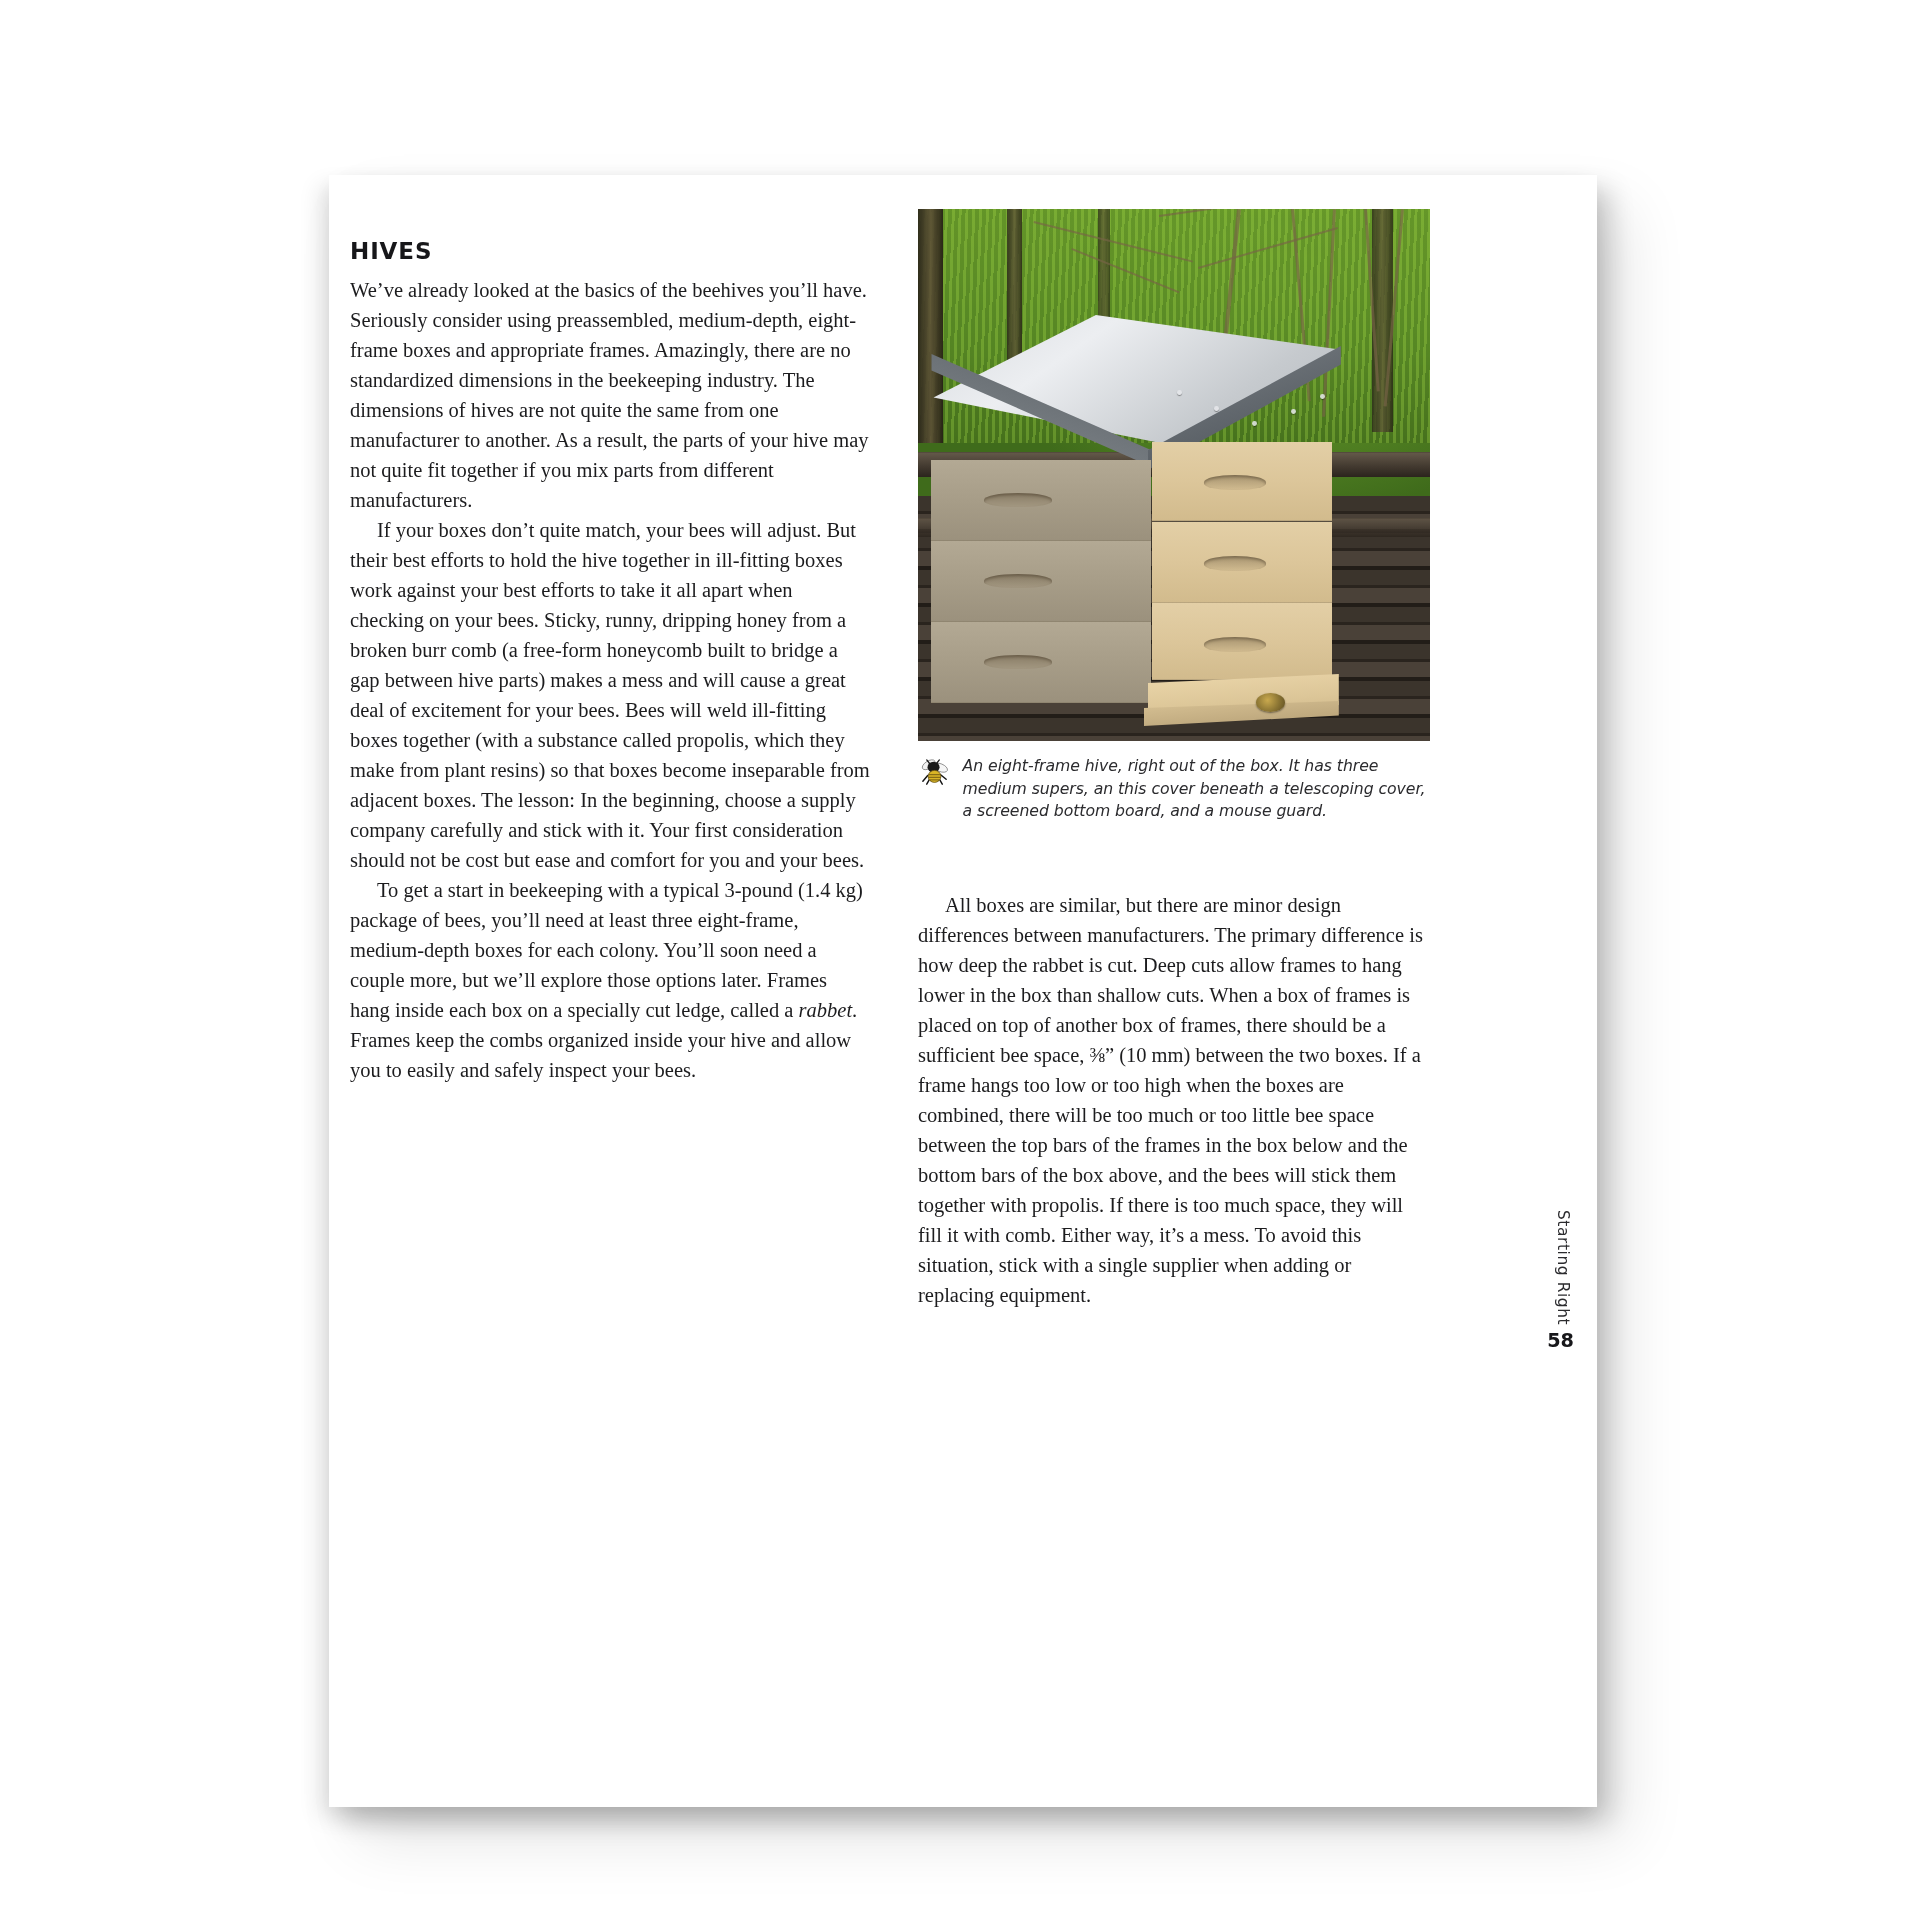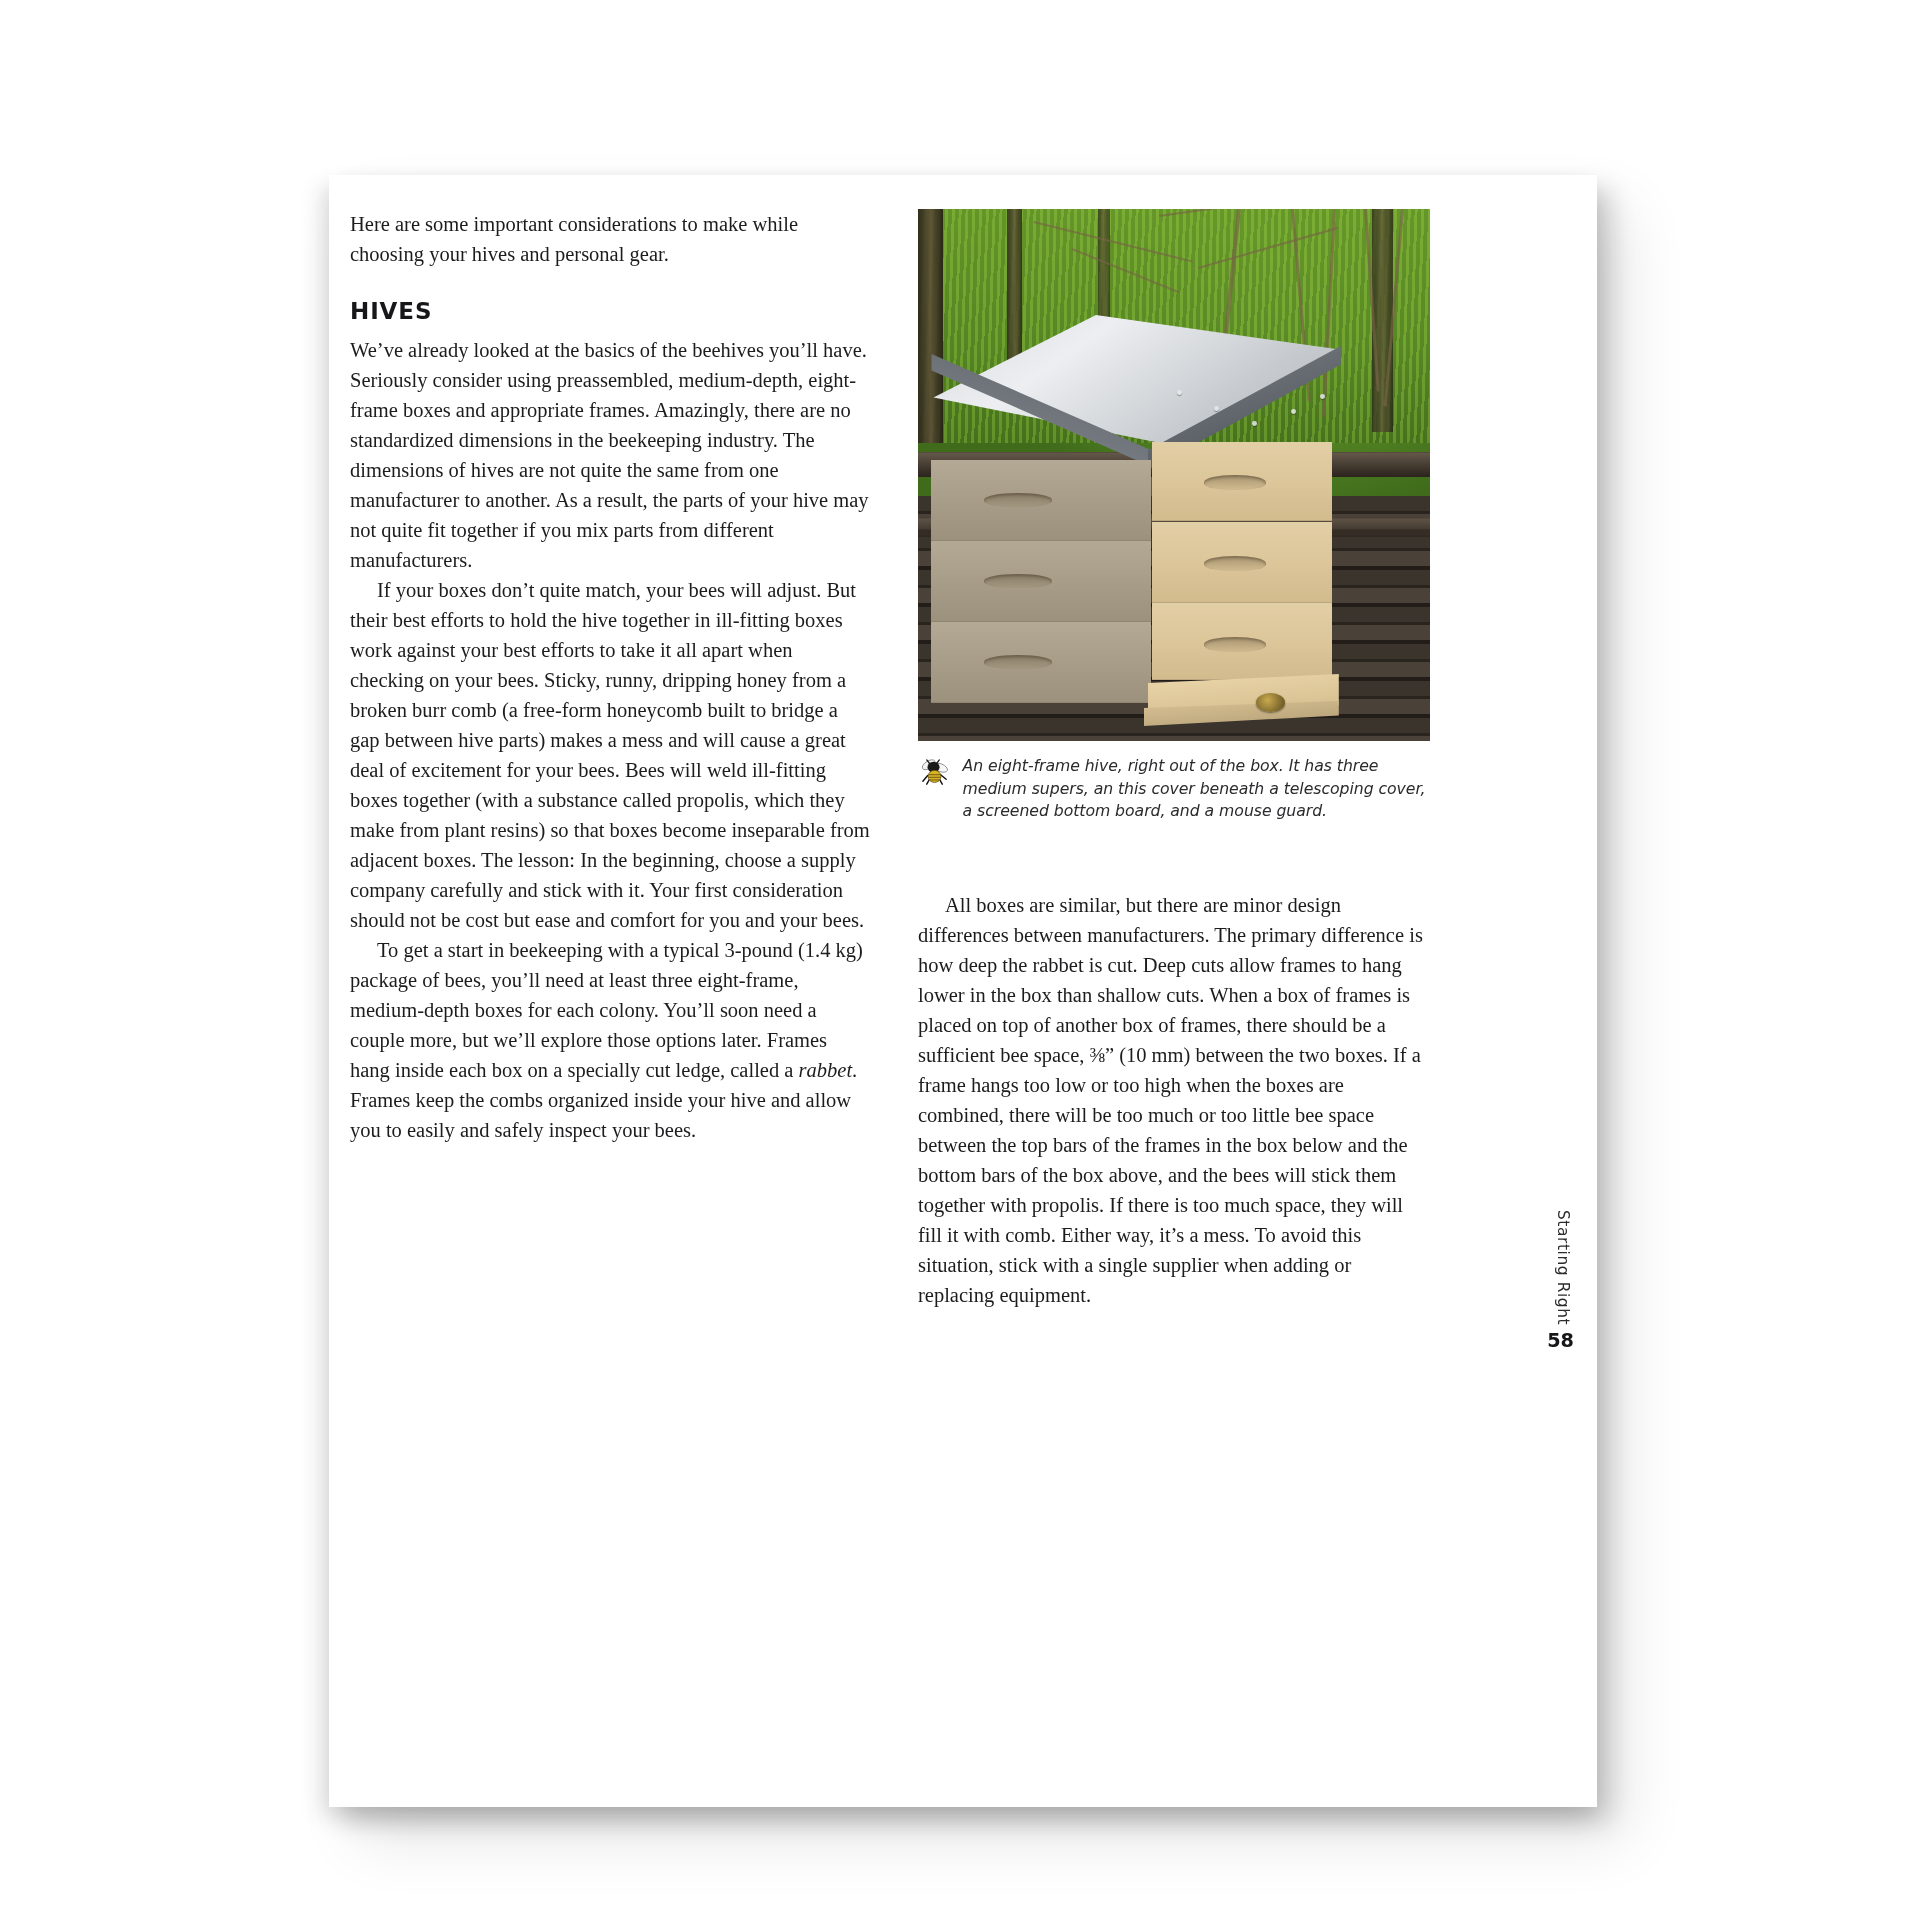--- a/index.html
+++ b/index.html
@@ -276,21 +276,20 @@
 </style>
 </head>
 <body>
 
 <div id="page-sheet">
   <div id="content">
 
     <div class="col" id="left-col">
 
 
-      <p class="body-text lead">Here are some important considerations to make while choosing your hives and personal gear.</p>
 
       <h2 class="subhead">HIVES</h2>
 
       <p class="body-text">We’ve already looked at the basics of the beehives you’ll have. Seriously consider using preassembled, medium-depth, eight-frame boxes and appropriate frames. Amazingly, there are no standardized dimensions in the beekeeping industry. The dimensions of hives are not quite the same from one manufacturer to another. As a result, the parts of your hive may not quite fit together if you mix parts from different manufacturers.</p>
 
       <p class="body-text indent">If your boxes don’t quite match, your bees will adjust. But their best efforts to hold the hive together in ill-fitting boxes work against your best efforts to take it all apart when checking on your bees. Sticky, runny, dripping honey from a broken burr comb (a free-form honeycomb built to bridge a gap between hive parts) makes a mess and will cause a great deal of excitement for your bees. Bees will weld ill-fitting boxes together (with a substance called propolis, which they make from plant resins) so that boxes become inseparable from adjacent boxes. The lesson: In the beginning, choose a supply company carefully and stick with it. Your first consideration should not be cost but ease and comfort for you and your bees.</p>
 
       <p class="body-text indent"><span>To get a start in beekeeping with a typical 3-pound (1.4 kg) package of bees, you’ll need at least three eight-frame, medium-depth boxes for each colony. You’ll soon need a couple more, but we’ll explore those options later. Frames hang inside each box on a specially cut ledge, called a </span><em>rabbet</em><span>. Frames keep the combs organized inside your hive and allow you to easily and safely inspect your bees.</span></p>
     </div>
 

